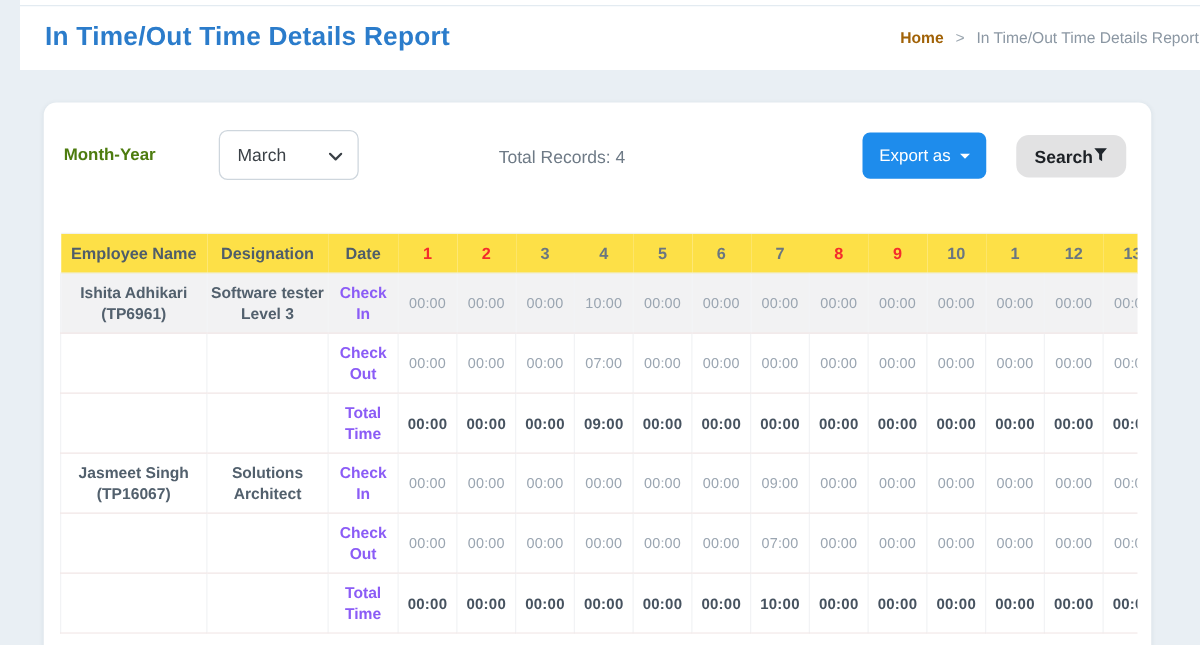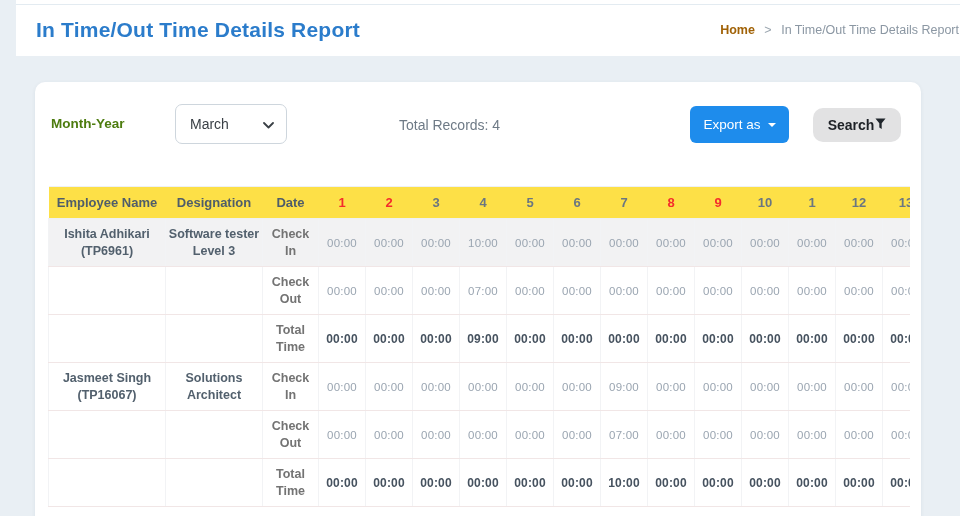--- a/index.html
+++ b/index.html
@@ -44,21 +44,21 @@
   table { border-collapse:collapse; table-layout:fixed; width:881px; }
   thead th { height:32px; font-size:13px; font-weight:700; color:#4f5d6a; text-align:center;
              border-top:1px solid #eef1f4; border-bottom:1px solid #eef1f4; background:#fde047; }
   thead th.day { color:#6a7681; }
   thead th.weekend { color:#f42c2c; }
   td { height:48px; text-align:center; vertical-align:middle;
        border-right:1px solid #f2f3f5; border-bottom:1px solid #f1e6e6; background:#fff; }
   td:first-child { border-left:1px solid #f2f3f5; }
   tr.shaded td { background:#f2f2f3; }
   td.name, td.desig { font-size:12.5px; font-weight:700; color:#52606d; line-height:1.35; }
-  td.rowlabel { font-size:12.5px; font-weight:700; color:#737373; line-height:1.35; padding:0 6px; }
+  td.rowlabel { font-size:12.5px; font-weight:700; color:#8b5cf6; line-height:1.35; padding:0 6px; }
   td.time { font-size:11.5px; color:#9aa5b1; letter-spacing:.2px; }
   tr.total td.time { font-size:12px; font-weight:700; color:#46525f; }
 </style>
 </head>
 <body>
 
 <div class="page">
 
   <div class="topbar">
     <div class="page-title">In Time/Out Time Details Report</div>

